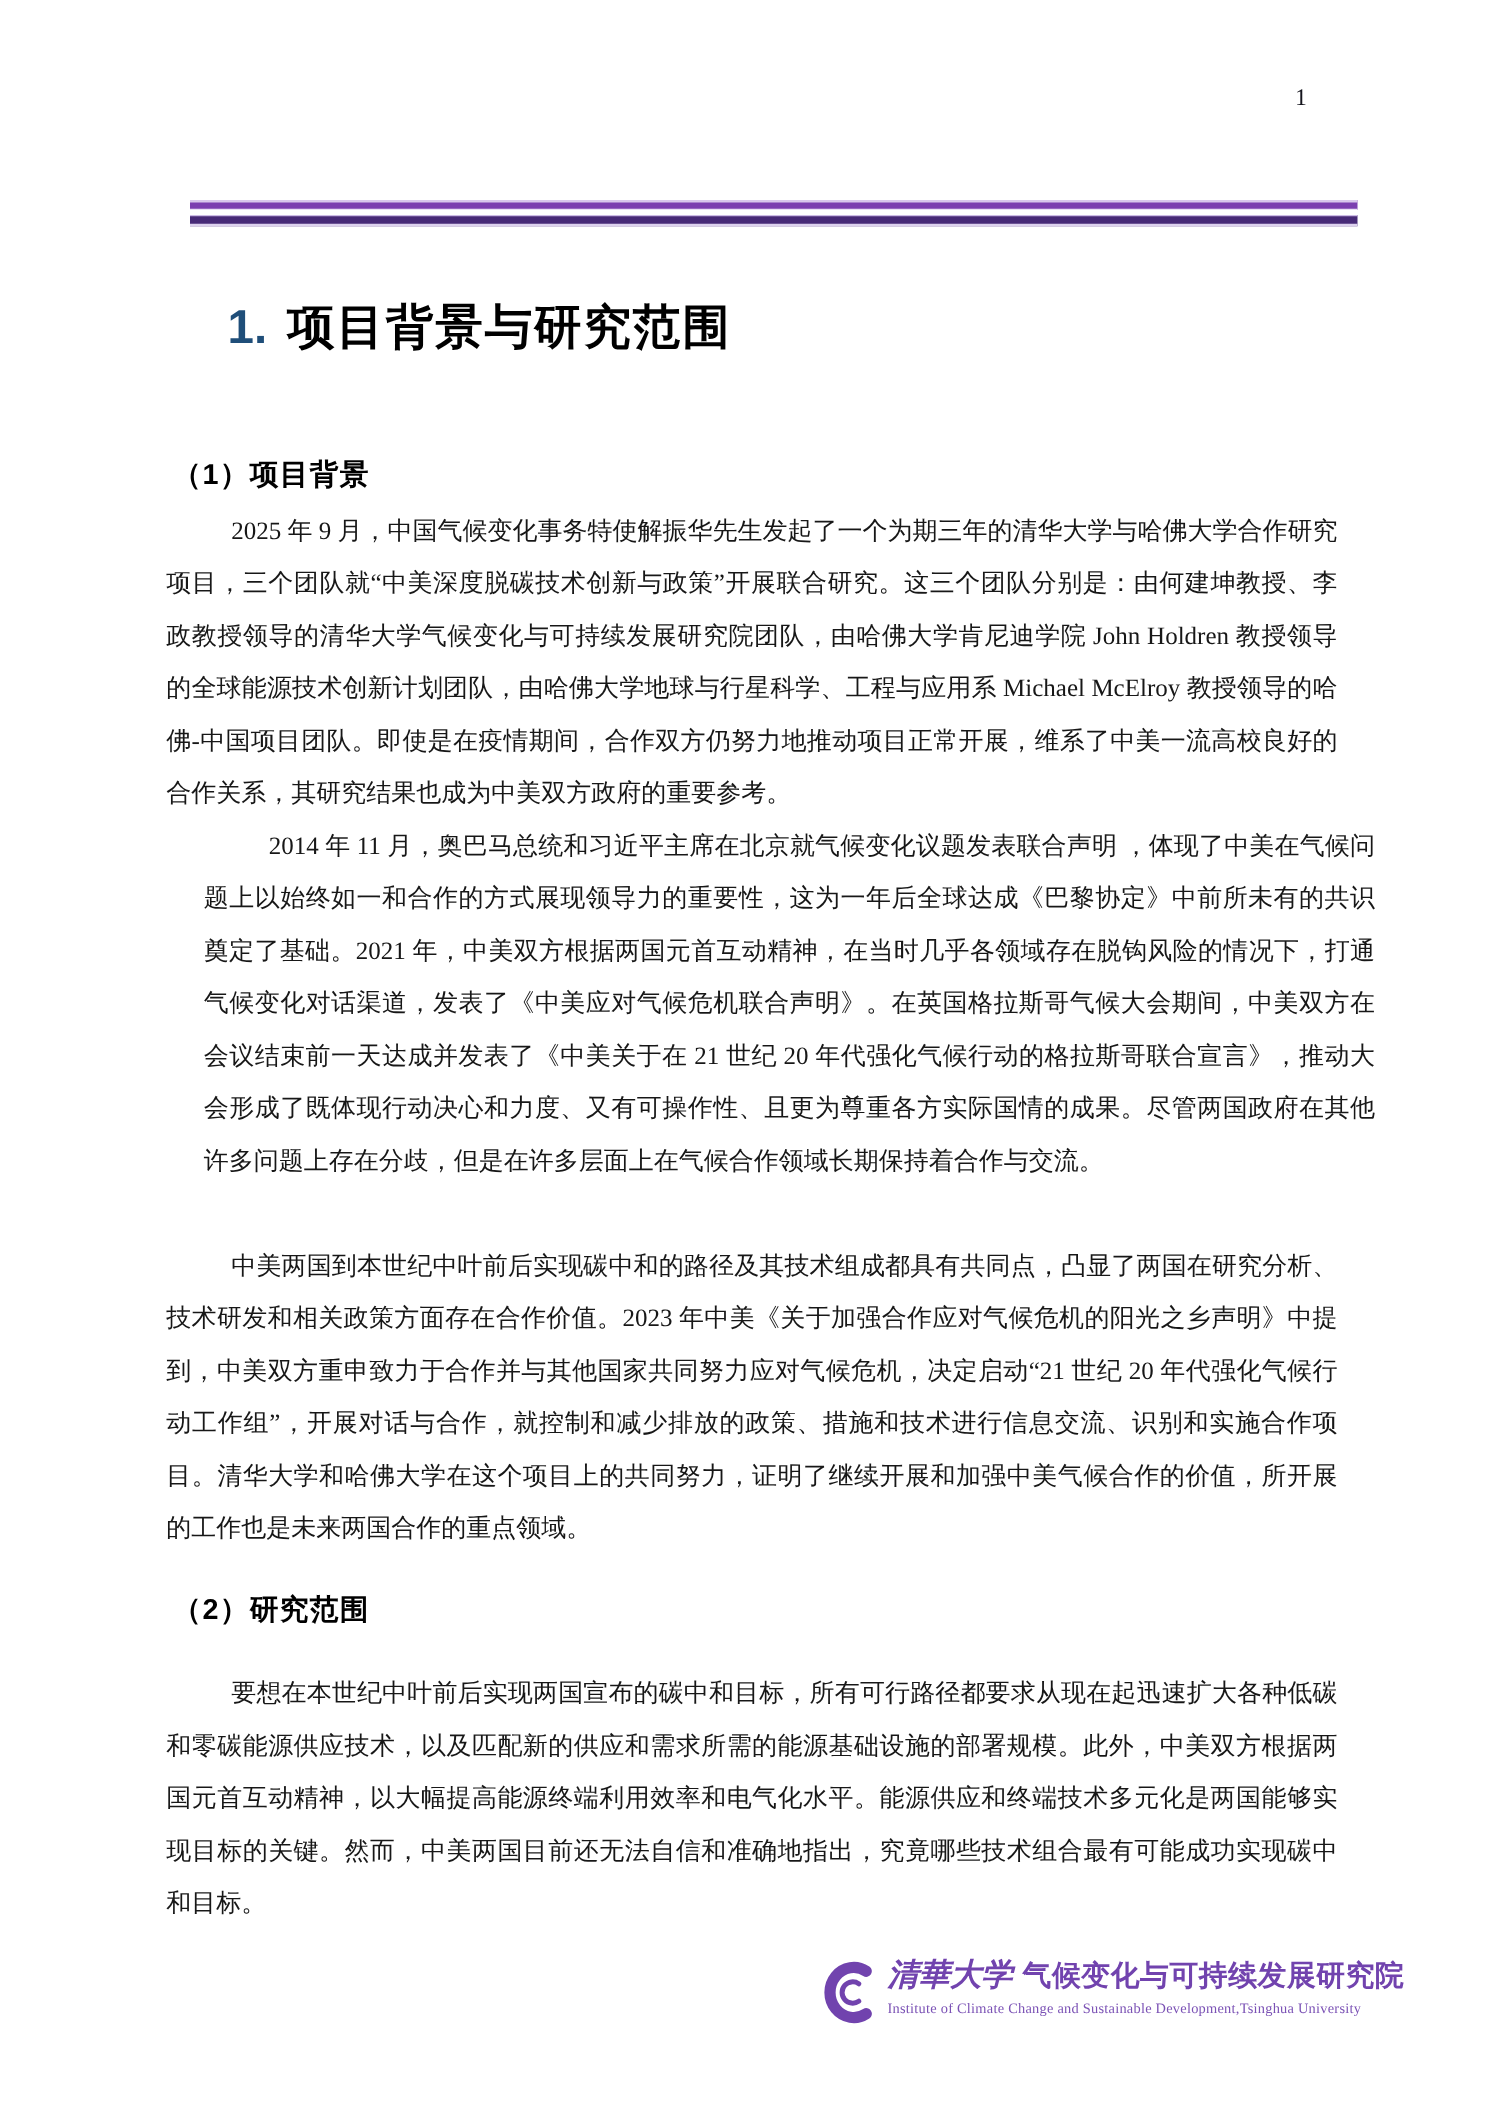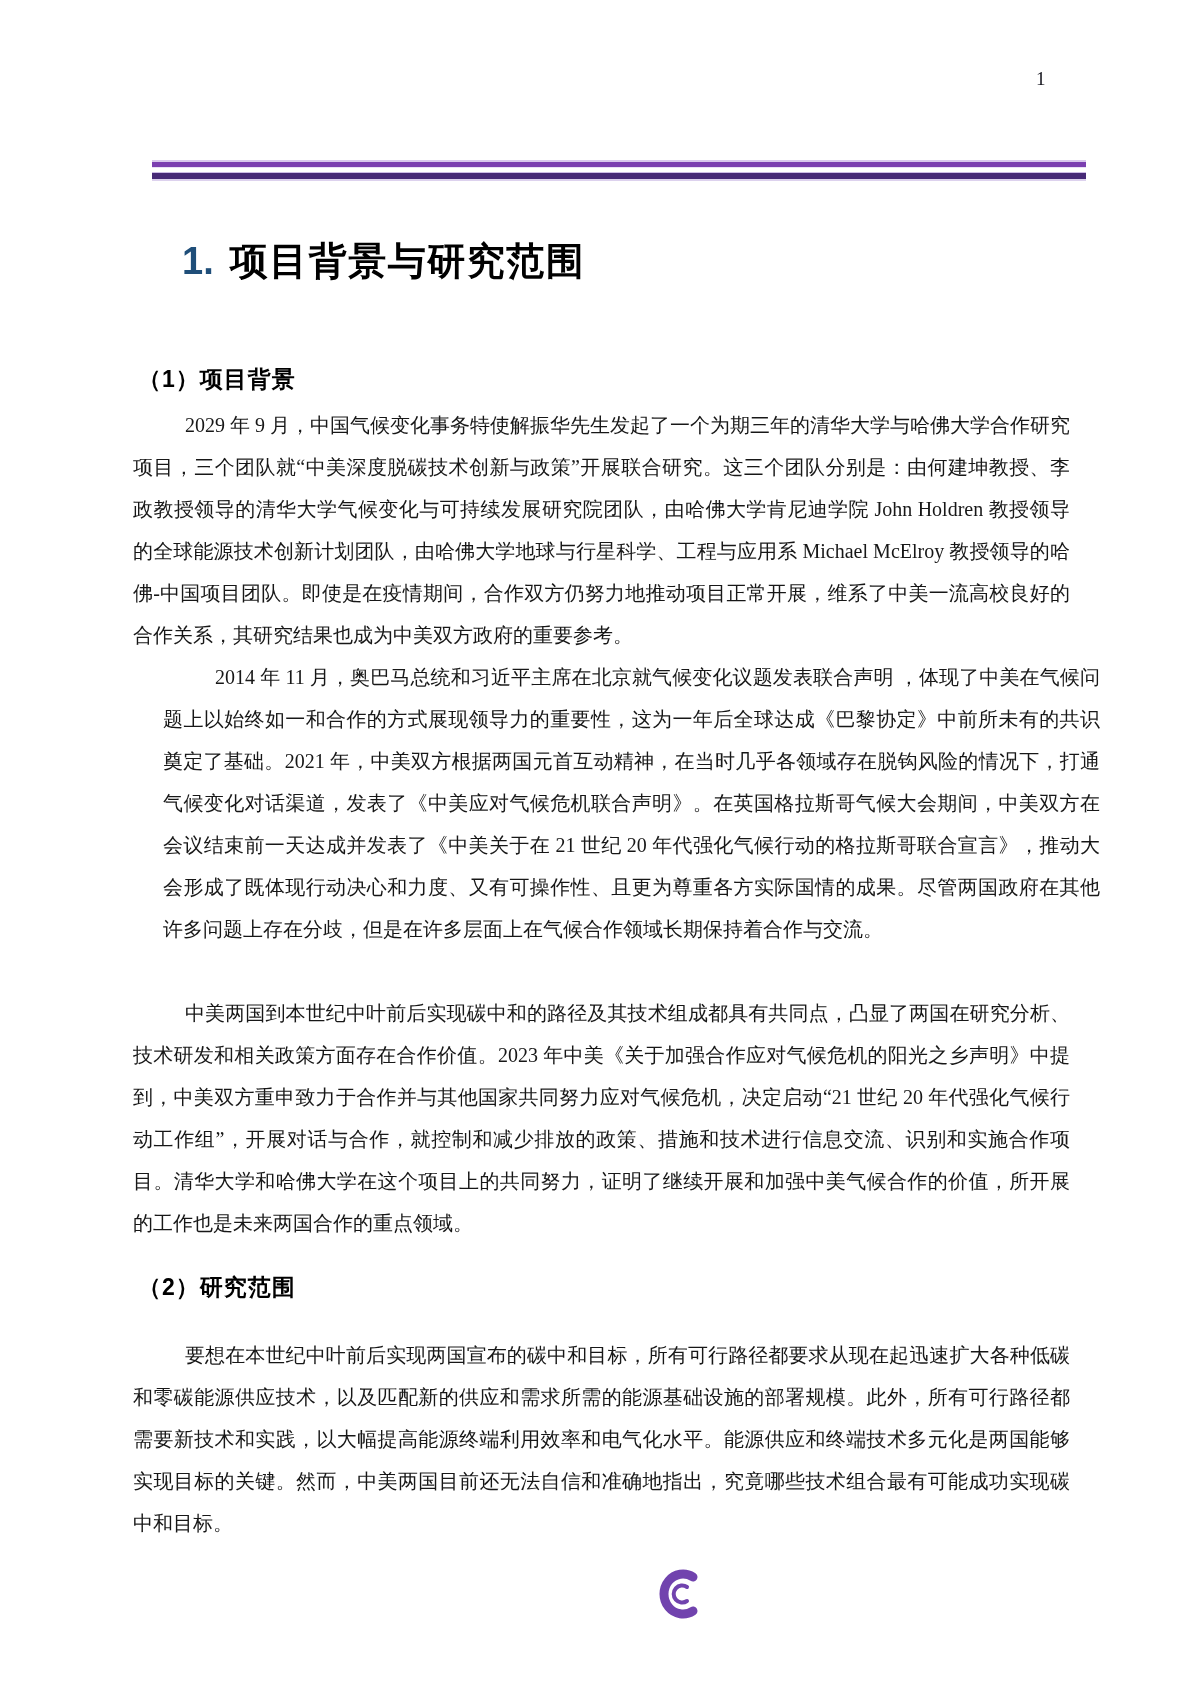--- a/index.html
+++ b/index.html
@@ -84,28 +84,34 @@
 
   <div class="rule rule-light"></div>
   <div class="rule rule-dark"></div>
 
   <div class="h1">
     <span class="h1num">1.</span><span>项目背景与研究范围</span>
   </div>
 
   <div class="h2 h2a">（1）项目背景</div>
 
-  <p class="body-par p1">2029 年 9 月，中国气候变化事务特使解振华先生发起了一个为期三年的清华大学与哈佛大学合作研究项目，三个团队就“中美深度脱碳技术创新与政策”开展联合研究。这三个团队分别是：由何建坤教授、李政教授领导的清华大学气候变化与可持续发展研究院团队，由哈佛大学肯尼迪学院 John Holdren 教授领导的全球能源技术创新计划团队，由哈佛大学地球与行星科学、工程与应用系 Michael McElroy 教授领导的哈佛-中国项目团队。即使是在疫情期间，合作双方仍努力地推动项目正常开展，维系了中美一流高校良好的合作关系，其研究结果也成为中美双方政府的重要参考。</p>
+  <p class="body-par p1">2025 年 9 月，中国气候变化事务特使解振华先生发起了一个为期三年的清华大学与哈佛大学合作研究项目，三个团队就“中美深度脱碳技术创新与政策”开展联合研究。这三个团队分别是：由何建坤教授、李政教授领导的清华大学气候变化与可持续发展研究院团队，由哈佛大学肯尼迪学院 John Holdren 教授领导的全球能源技术创新计划团队，由哈佛大学地球与行星科学、工程与应用系 Michael McElroy 教授领导的哈佛-中国项目团队。即使是在疫情期间，合作双方仍努力地推动项目正常开展，维系了中美一流高校良好的合作关系，其研究结果也成为中美双方政府的重要参考。</p>
   <p class="body-par p2">2014 年 11 月，奥巴马总统和习近平主席在北京就气候变化议题发表联合声明 ，体现了中美在气候问题上以始终如一和合作的方式展现领导力的重要性，这为一年后全球达成《巴黎协定》中前所未有的共识奠定了基础。2021 年，中美双方根据两国元首互动精神，在当时几乎各领域存在脱钩风险的情况下，打通气候变化对话渠道，发表了《中美应对气候危机联合声明》。在英国格拉斯哥气候大会期间，中美双方在会议结束前一天达成并发表了《中美关于在 21 世纪 20 年代强化气候行动的格拉斯哥联合宣言》，推动大会形成了既体现行动决心和力度、又有可操作性、且更为尊重各方实际国情的成果。尽管两国政府在其他许多问题上存在分歧，但是在许多层面上在气候合作领域长期保持着合作与交流。</p>
   <p class="body-par p3">中美两国到本世纪中叶前后实现碳中和的路径及其技术组成都具有共同点，凸显了两国在研究分析、技术研发和相关政策方面存在合作价值。2023 年中美《关于加强合作应对气候危机的阳光之乡声明》中提到，中美双方重申致力于合作并与其他国家共同努力应对气候危机，决定启动“21 世纪 20 年代强化气候行动工作组”，开展对话与合作，就控制和减少排放的政策、措施和技术进行信息交流、识别和实施合作项目。清华大学和哈佛大学在这个项目上的共同努力，证明了继续开展和加强中美气候合作的价值，所开展的工作也是未来两国合作的重点领域。</p>
 
   <div class="h2 h2b">（2）研究范围</div>
 
-  <p class="body-par p4">要想在本世纪中叶前后实现两国宣布的碳中和目标，所有可行路径都要求从现在起迅速扩大各种低碳和零碳能源供应技术，以及匹配新的供应和需求所需的能源基础设施的部署规模。此外，所有可行路径都需要新技术和实践，以大幅提高能源终端利用效率和电气化水平。能源供应和终端技术多元化是两国能够实现目标的关键。然而，中美两国目前还无法自信和准确地指出，究竟哪些技术组合最有可能成功实现碳中和目标。</p>
+  <p class="body-par p4">要想在本世纪中叶前后实现两国宣布的碳中和目标，所有可行路径都要求从现在起迅速扩大各种低碳和零碳能源供应技术，以及匹配新的供应和需求所需的能源基础设施的部署规模。此外，中美双方根据两国元首互动精神，以大幅提高能源终端利用效率和电气化水平。能源供应和终端技术多元化是两国能够实现目标的关键。然而，中美两国目前还无法自信和准确地指出，究竟哪些技术组合最有可能成功实现碳中和目标。</p>
 
   <div class="footer">
     <svg class="logo-c" viewBox="0 0 44 52" xmlns="http://www.w3.org/2000/svg">
       <path d="M37 9 A 19 20 0 1 0 37 43" fill="none" stroke="#7143ae" stroke-width="9" stroke-linecap="round"></path>
       <path d="M31 19 A 8.5 8.5 0 1 0 31 33" fill="none" stroke="#7143ae" stroke-width="4" stroke-linecap="round"></path>
     </svg>
+    <div class="logo-text">
+      <div class="logo-line-cn">
+        <span class="logo-script">清華大学</span><span class="logo-inst">气候变化与可持续发展研究院</span>
+      </div>
+      <div class="logo-line-en">Institute of Climate Change and Sustainable Development,Tsinghua University</div>
+    </div>
   </div>
 
 </div>
 
 </body></html>

